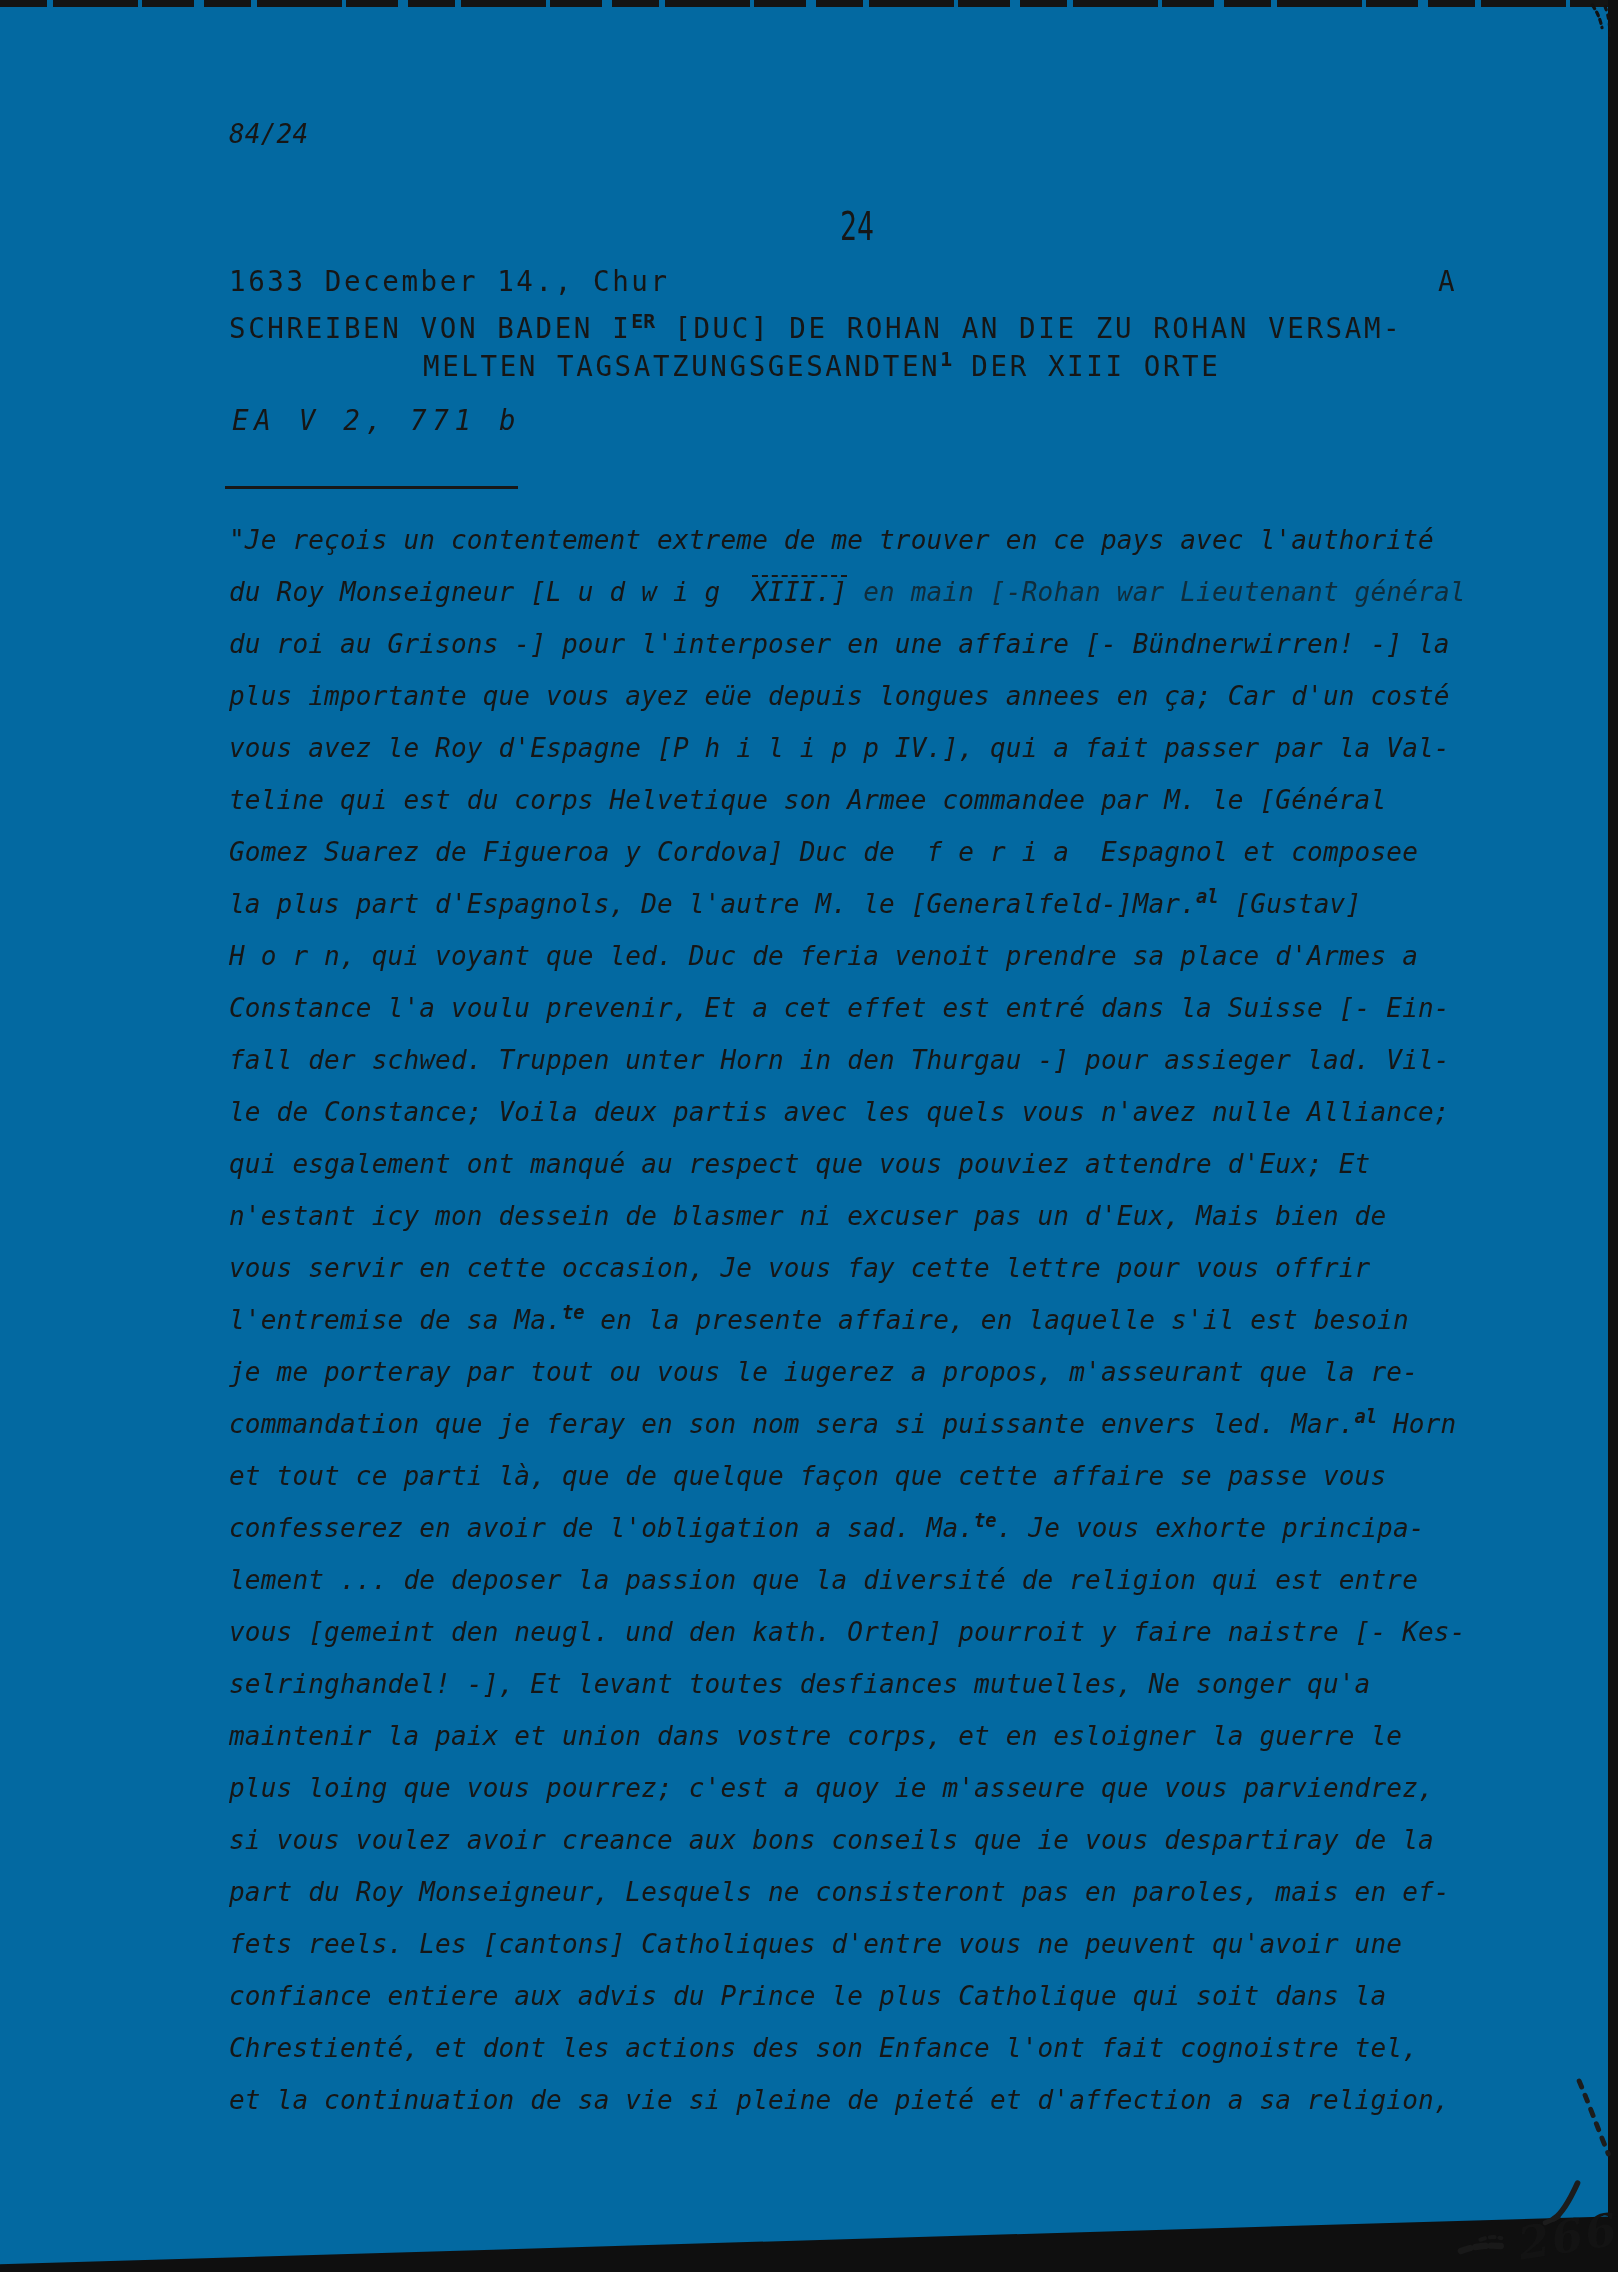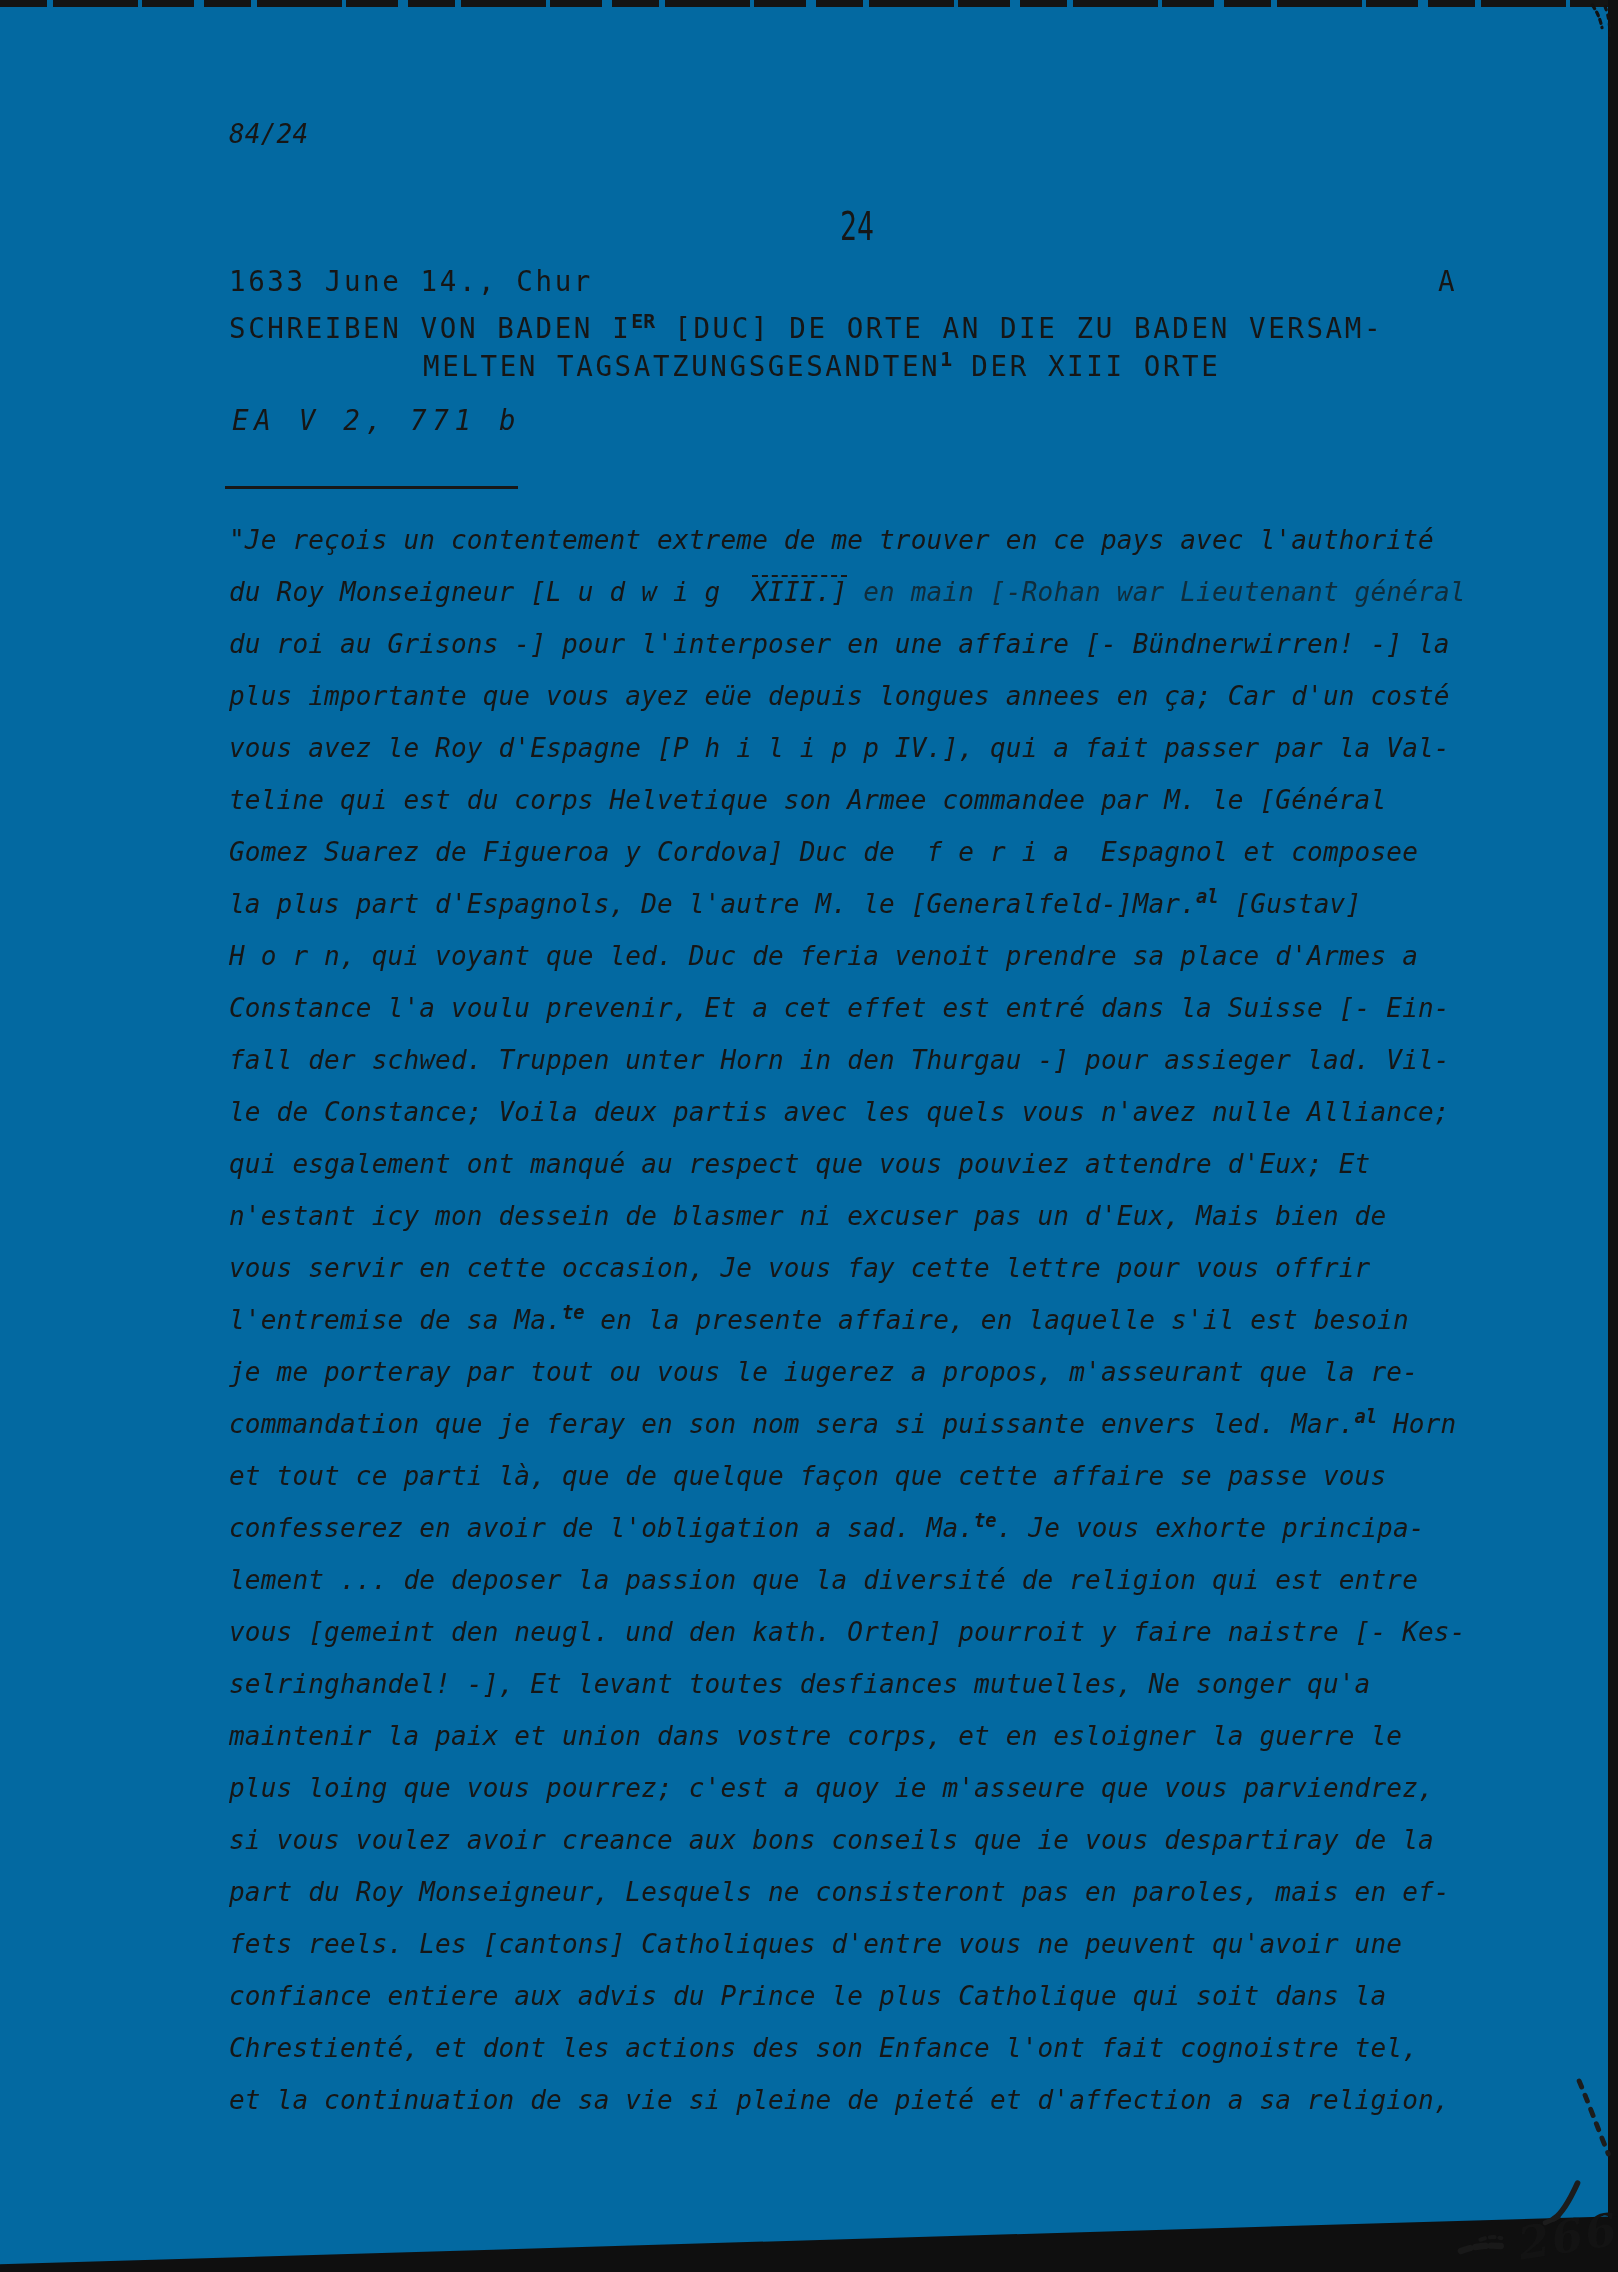--- a/index.html
+++ b/index.html
@@ -68,23 +68,23 @@
 <body>
 
 <div class="page">
 
   <div class="abs edge-top"></div>
   <div class="abs edge-right"></div>
   <div class="abs edge-bottom"></div>
 
   <div class="abs" id="archive-ref">84/24</div>
   <div class="abs" id="page-num">24</div>
-  <div class="abs" id="date-line">1633 June 14., Chur</div>
+  <div class="abs" id="date-line">1633 December 14., Chur</div>
   <div class="abs" id="doc-letter">A</div>
-  <div class="abs title-line" id="title1"><span>SCHREIBEN VON BADEN I</span><span class="sup">ER</span><span> [DUC] DE ORTE AN DIE ZU BADEN VERSAM-</span></div>
+  <div class="abs title-line" id="title1"><span>SCHREIBEN VON BADEN I</span><span class="sup">ER</span><span> [DUC] DE ROHAN AN DIE ZU ROHAN VERSAM-</span></div>
   <div class="abs title-line" id="title2"><span>MELTEN TAGSATZUNGSGESANDTEN</span><span class="sup">1</span><span> DER XIII ORTE</span></div>
   <div class="abs" id="source-ref">EA V 2, 771 b</div>
   <div class="abs" id="rule"></div>
 
   <div class="abs" id="body-text"><div class="bl"><span>"Je reçois un contentement extreme de me trouver en ce pays avec l'authorité</span></div><div class="bl"><span>du Roy Monseigneur [L u d w i g  </span><span class="ovl">XIII.]</span><span> </span><span class="f">en main [-Rohan war Lieutenant général</span></div><div class="bl"><span>du roi au Grisons -] pour l'interposer en une affaire [- Bündnerwirren! -] la</span></div><div class="bl"><span>plus importante que vous ayez eüe depuis longues annees en ça; Car d'un costé</span></div><div class="bl"><span>vous avez le Roy d'Espagne [P h i l i p p IV.], qui a fait passer par la Val-</span></div><div class="bl"><span>teline qui est du corps Helvetique son Armee commandee par M. le [Général</span></div><div class="bl"><span>Gomez Suarez de Figueroa y Cordova] Duc de  f e r i a  Espagnol et composee</span></div><div class="bl"><span>la plus part d'Espagnols, De l'autre M. le [Generalfeld-]Mar.</span><span class="sup">al</span><span> [Gustav]</span></div><div class="bl"><span>H o r n, qui voyant que led. Duc de feria venoit prendre sa place d'Armes a</span></div><div class="bl"><span>Constance l'a voulu prevenir, Et a cet effet est entré dans la Suisse [- Ein-</span></div><div class="bl"><span>fall der schwed. Truppen unter Horn in den Thurgau -] pour assieger lad. Vil-</span></div><div class="bl"><span>le de Constance; Voila deux partis avec les quels vous n'avez nulle Alliance;</span></div><div class="bl"><span>qui esgalement ont manqué au respect que vous pouviez attendre d'Eux; Et</span></div><div class="bl"><span>n'estant icy mon dessein de blasmer ni excuser pas un d'Eux, Mais bien de</span></div><div class="bl"><span>vous servir en cette occasion, Je vous fay cette lettre pour vous offrir</span></div><div class="bl"><span>l'entremise de sa Ma.</span><span class="sup">te</span><span> en la presente affaire, en laquelle s'il est besoin</span></div><div class="bl"><span>je me porteray par tout ou vous le iugerez a propos, m'asseurant que la re-</span></div><div class="bl"><span>commandation que je feray en son nom sera si puissante envers led. Mar.</span><span class="sup">al</span><span> Horn</span></div><div class="bl"><span>et tout ce parti là, que de quelque façon que cette affaire se passe vous</span></div><div class="bl"><span>confesserez en avoir de l'obligation a sad. Ma.</span><span class="sup">te</span><span>. Je vous exhorte principa-</span></div><div class="bl"><span>lement ... de deposer la passion que la diversité de religion qui est entre</span></div><div class="bl"><span>vous [gemeint den neugl. und den kath. Orten] pourroit y faire naistre [- Kes-</span></div><div class="bl"><span>selringhandel! -], Et levant toutes desfiances mutuelles, Ne songer qu'a</span></div><div class="bl"><span>maintenir la paix et union dans vostre corps, et en esloigner la guerre le</span></div><div class="bl"><span>plus loing que vous pourrez; c'est a quoy ie m'asseure que vous parviendrez,</span></div><div class="bl"><span>si vous voulez avoir creance aux bons conseils que ie vous despartiray de la</span></div><div class="bl"><span>part du Roy Monseigneur, Lesquels ne consisteront pas en paroles, mais en ef-</span></div><div class="bl"><span>fets reels. Les [cantons] Catholiques d'entre vous ne peuvent qu'avoir une</span></div><div class="bl"><span>confiance entiere aux advis du Prince le plus Catholique qui soit dans la</span></div><div class="bl"><span>Chrestienté, et dont les actions des son Enfance l'ont fait cognoistre tel,</span></div><div class="bl"><span>et la continuation de sa vie si pleine de pieté et d'affection a sa religion,</span></div></div>
 
   <svg class="abs pen" style="left:1367px;top:2047px" width="251" height="226" viewBox="0 0 310 279">
     <g fill="none" stroke="#1c1c1c" stroke-linecap="round">
       <path d="M262,42 C272,65 285,100 298,132" stroke-width="6" stroke-dasharray="8 11"></path>
       <path d="M231,212 C240,206 250,190 260,168" stroke-width="7"></path>

